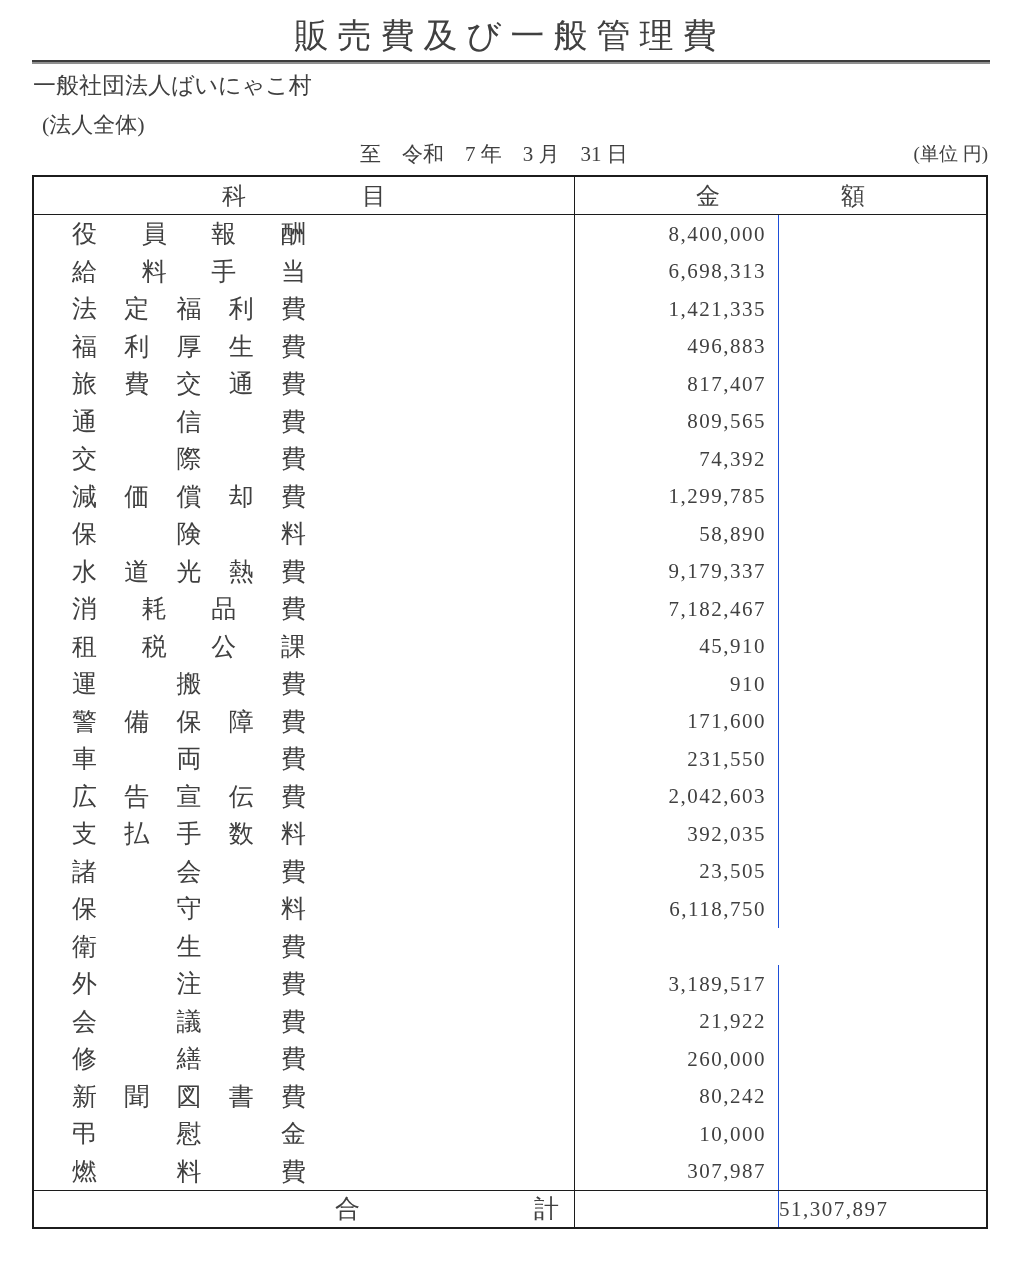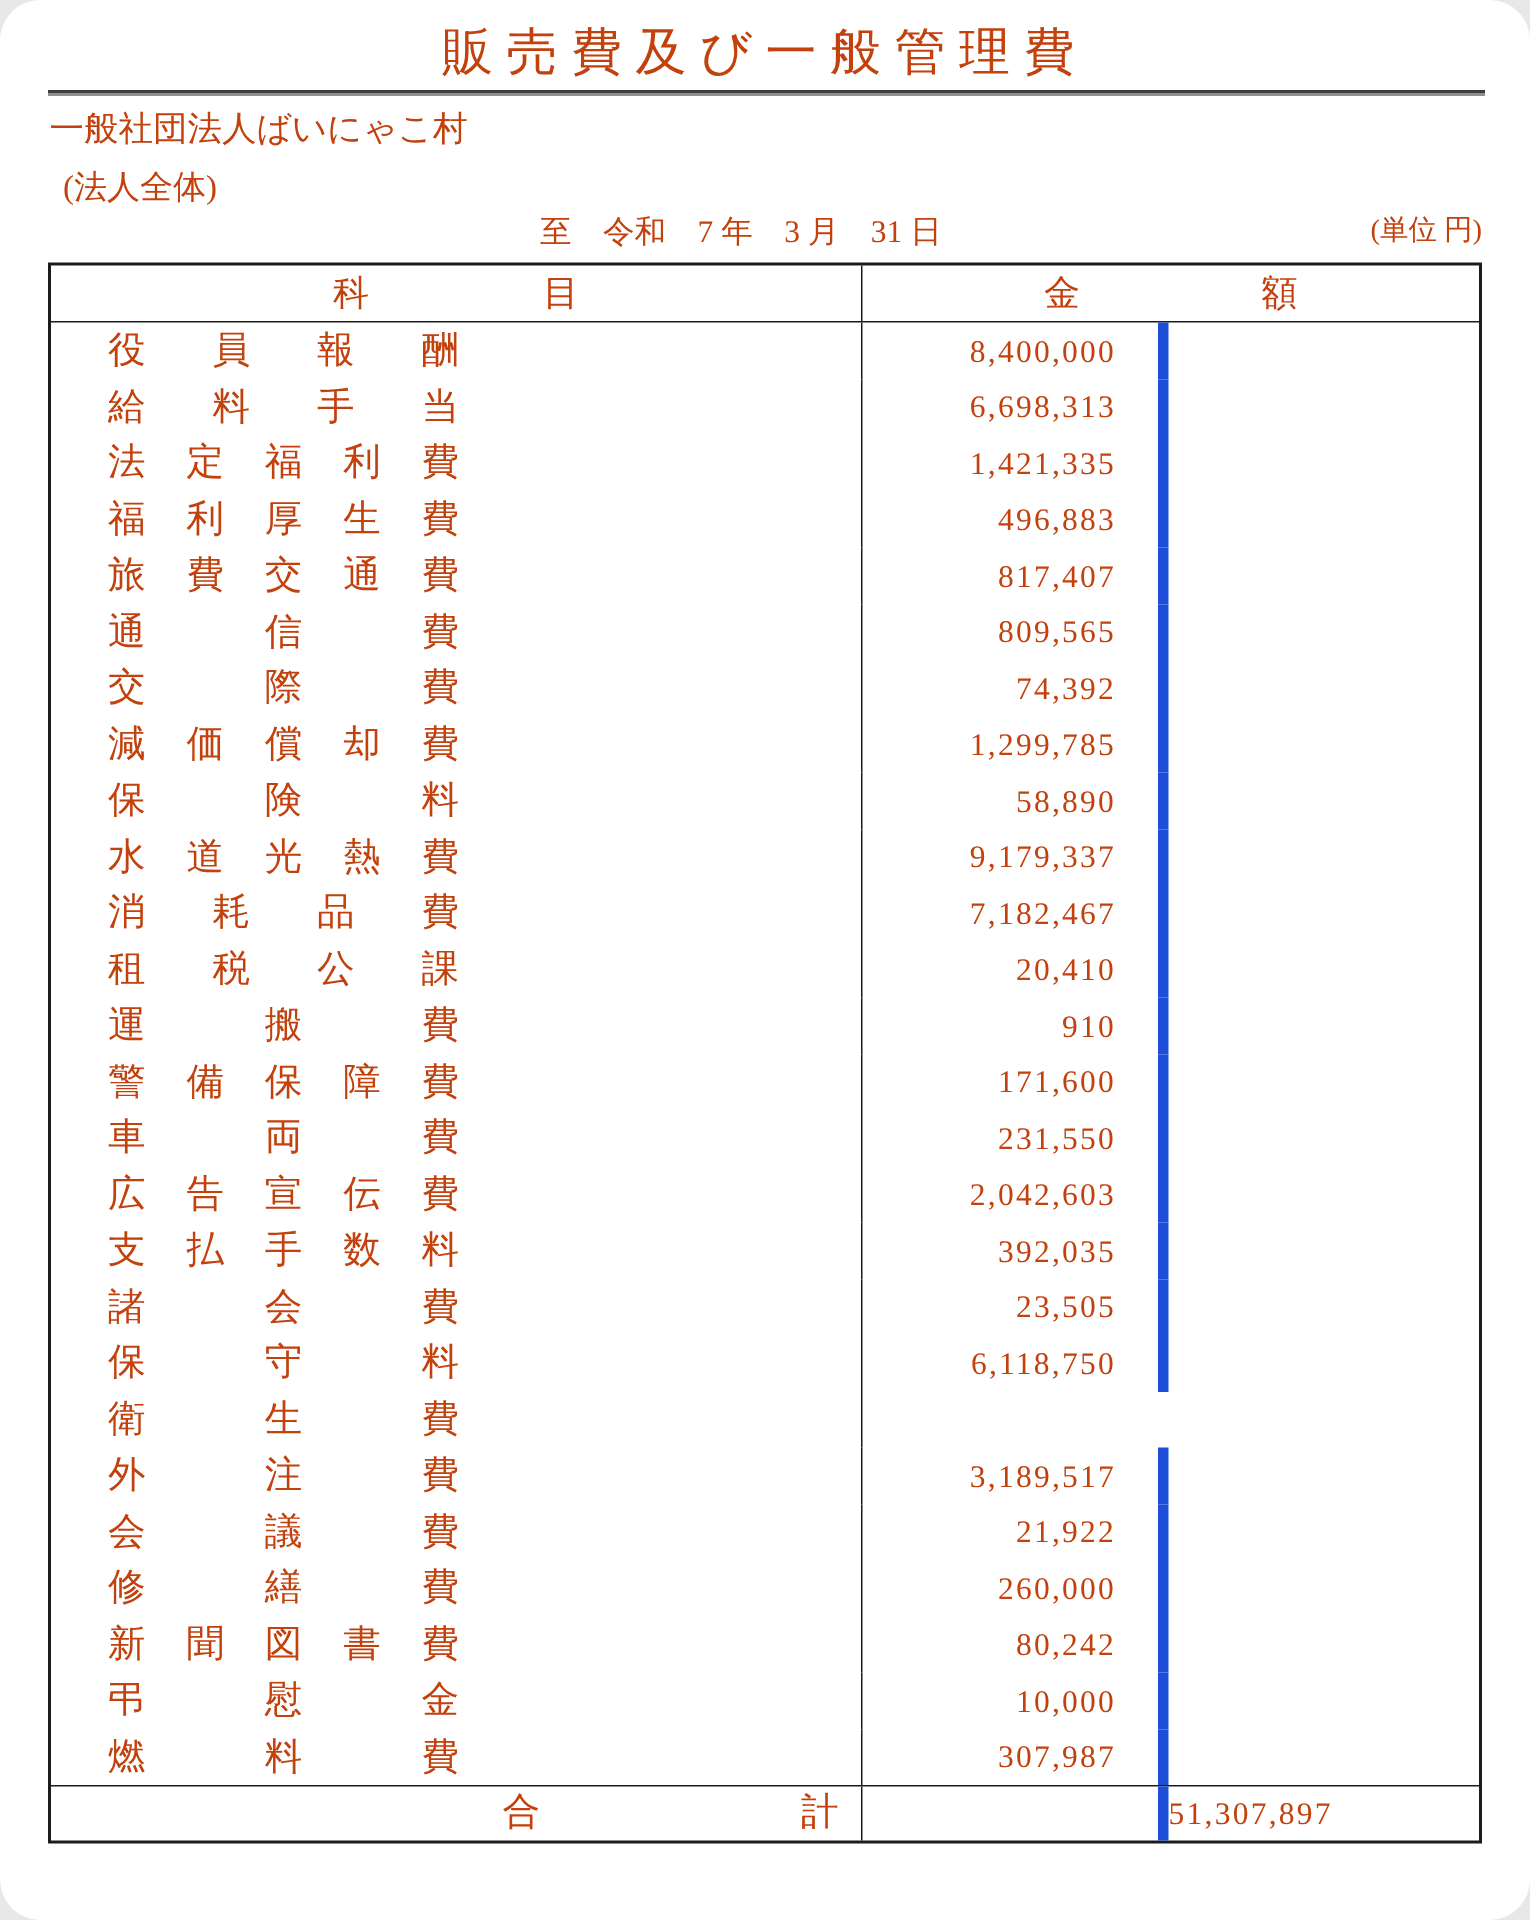--- a/index.html
+++ b/index.html
@@ -2,25 +2,24 @@
 <html><head>
 <meta charset="utf-8">
 <style>
   * { box-sizing: border-box; margin: 0; padding: 0; }
   html, body { background: #e8e8e8; }
   .page {
     position: relative;
     width: 1020px;
     height: 1280px;
     background: #ffffff;
-    color: #c2410c;
+    color: #404040;
     font-family: "Liberation Serif", "DejaVu Serif", serif;
     line-height: 1.25;
     overflow: hidden;
-    border-radius: 27px;
   }
   .report-title {
     position: absolute;
     top: 15px; left: 0;
     width: 100%;
     text-align: center;
     font-size: 34px;
     letter-spacing: 9px;
     white-space: nowrap;
   }
@@ -56,25 +55,25 @@
   }
   .cell-name {
     flex: none;
     width: 541px;
     border-right: 1px solid #1c1c1c;
     position: relative;
   }
   .cell-amt {
     flex: none;
     width: 204px;
-    border-right: 7px solid #1d4ed8;
+    border-right: 1px solid #1d4ed8;
     display: flex;
     align-items: center;
     justify-content: flex-end;
-    padding-right: 28px;
+    padding-right: 12px;
   }
   .cell-rest { flex: 1; }
   .hdr-cell {
     display: flex;
     align-items: center;
     justify-content: center;
     height: 100%;
     font-size: 24px;
   }
   .hdr-account { gap: 116px; }
@@ -309,21 +308,21 @@
         <div class="trow">
           <div class="cell-name">
             <div class="name-box">
               <span>租</span>
               <span>税</span>
               <span>公</span>
               <span>課</span>
             </div>
           </div>
           <div class="cell-amt">
-            <span class="amt">20,410</span>
+            <span class="amt">45,910</span>
           </div>
           <div class="cell-rest"></div>
         </div>
         <div class="trow">
           <div class="cell-name">
             <div class="name-box">
               <span>運</span>
               <span>搬</span>
               <span>費</span>
             </div>

